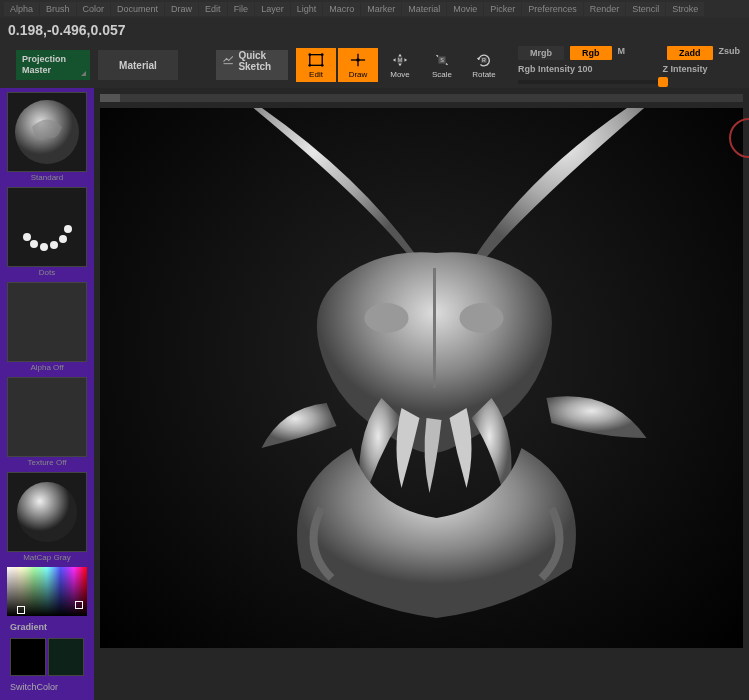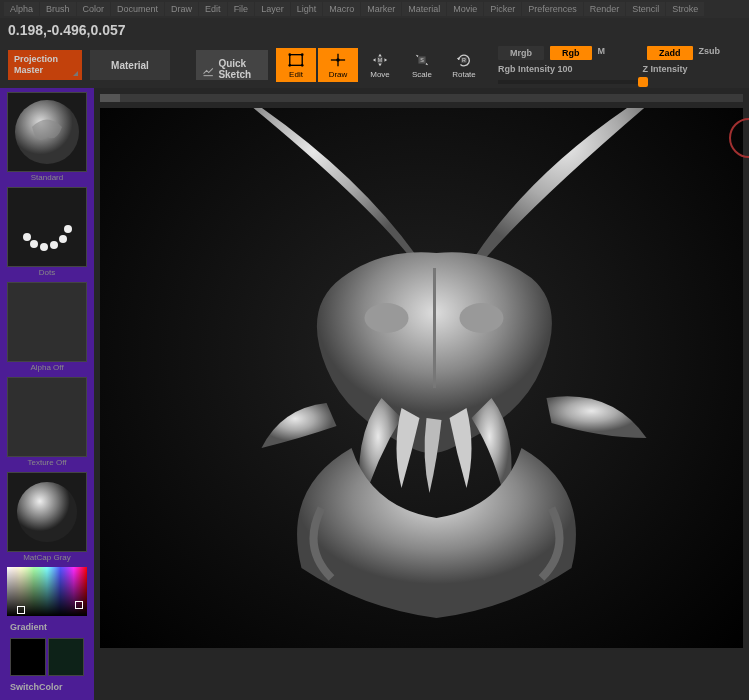--- a/index.html
+++ b/index.html
@@ -1,24 +1,24 @@
 <!DOCTYPE html>
 <html><head>
 <meta charset="utf-8">
 <style>
 * { margin: 0; padding: 0; box-sizing: border-box; font-family: Verdana, sans-serif; }
 body { background: #2a2a2a; color: #aaa; font-size: 9px; width: 749px; height: 700px; overflow: hidden; }
 .menubar { display: flex; gap: 1px; padding: 2px 4px; background: #2d2d2d; }
 .menubar-item { padding: 2px 6px; background: #323232; color: #888; font-size: 9px; cursor: pointer; text-align: right; }
 .status { padding: 4px 8px; color: #ccc; font-size: 14px; font-weight: bold; }
 .toolbar { display: flex; align-items: center; gap: 8px; padding: 4px 8px; background: #2a2a2a; }
-.btn-proj { width: 74px; height: 30px; background: #c2410c; color: #ccc; font-size: 9px; display: flex; align-items: center; padding: 0 6px; font-weight: bold; position: relative; line-height: 1.2; }
+.btn-proj { width: 74px; height: 30px; background: #14532d; color: #ccc; font-size: 9px; display: flex; align-items: center; padding: 0 6px; font-weight: bold; position: relative; line-height: 1.2; margin-left: 8px; }
 .btn-proj::after { content:''; position:absolute; right:4px; bottom:4px; width:0; height:0; border-left:5px solid transparent; border-bottom:5px solid #777; }
 .btn-lb { width: 80px; height: 30px; background: #383838; color: #ccc; font-size: 10px; display: flex; align-items: center; justify-content: center; font-weight: bold; }
-.btn-qs { width: 72px; height: 30px; background: #444; display: flex; align-items: flex-end; gap: 4px; padding: 0 6px; color: #ccc; font-weight: bold; font-size: 10px; }
+.btn-qs { width: 72px; height: 30px; background: #444; display: flex; align-items: flex-start; gap: 4px; padding: 0 6px; color: #ccc; font-weight: bold; font-size: 10px; margin-left: 12px; }
 .btn-qs svg { width: 18px; height: 18px; }
 .mode-btn { width: 40px; height: 34px; display: flex; flex-direction: column; align-items: center; justify-content: center; gap: 2px; font-size: 8px; color: #ccc; background: #2a2a2a; }
 .mode-btn.active { background: #ff8800; color: #000; }
 .mode-btn svg { width: 18px; height: 16px; }
 .rgb-sec { display: flex; flex-direction: column; gap: 4px; margin-left: 6px; }
 .rgb-row { display: flex; gap: 6px; }
 .pill { padding: 2px 12px; background: #333; color: #aaa; font-size: 9px; font-weight: bold; border-radius: 1px; }
 .pill.active { background: #ff8800; color: #000; }
 .lbl-small { font-size: 9px; font-weight: bold; }
 .slider { width: 150px; height: 4px; background: #222; position: relative; margin-top: 2px; }
@@ -27,21 +27,21 @@
 .sidebar { width: 94px; background: #4c1d95; padding: 4px; display: flex; flex-direction: column; gap: 2px; }
 .thumb { width: 80px; margin: 0 auto; }
 .thumb-img { width: 80px; height: 80px; background: #1a1a1a; border: 1px solid #444; display: flex; align-items: center; justify-content: center; }
 .thumb-label { text-align: center; font-size: 8px; color: #888; padding: 1px 0 3px; }
 .color-pick { width: 80px; height: 80px; margin: 0 auto; background: linear-gradient(to bottom, rgba(0,0,0,0)0%, rgba(0,0,0,1)100%), linear-gradient(to right, #fff 0%, rgba(255,255,255,0)100%), linear-gradient(to right, #ff0000, #ffff00, #00ff00, #00ffff, #0000ff, #ff00ff, #ff0000); position: relative; }
 .color-pick .marker { position: absolute; width: 8px; height: 8px; border: 1px solid #fff; top: 34px; left: 68px; }
 .color-pick .marker2 { position: absolute; width: 8px; height: 8px; border: 1px solid #fff; bottom: 2px; left: 10px; }
 .gradient-lbl { font-size: 9px; font-weight: bold; color: #aaa; padding: 4px 6px; }
 .swatches { display: flex; gap: 2px; padding: 0 6px; }
 .swatch { width: 38px; height: 38px; border: 1px solid #444; }
-.switch-lbl { font-size: 9px; color: #aaa; padding: 4px 6px; font-weight: bold; }
+.switch-lbl { font-size: 9px; color: #aaa; padding: 4px 6px; font-weight: normal; }
 .canvas-area { flex: 1; background: #262626; padding: 6px; position: relative; }
 .canvas-hdr { width: 100%; height: 8px; background: #3a3a3a; margin-bottom: 6px; }
 .canvas-hdr-seg { width: 20px; height: 8px; background: #555; }
 .viewport { width: 100%; height: 540px; background: radial-gradient(ellipse at 50% 45%, #222 0%, #0a0a0a 70%, #000 100%); position: relative; overflow: hidden; }
 .red-circle { position: absolute; top: 30px; right: -20px; width: 40px; height: 40px; border: 2px solid #a03030; border-radius: 50%; }
 </style>
 </head>
 <body>
 
 <div class="menubar">

